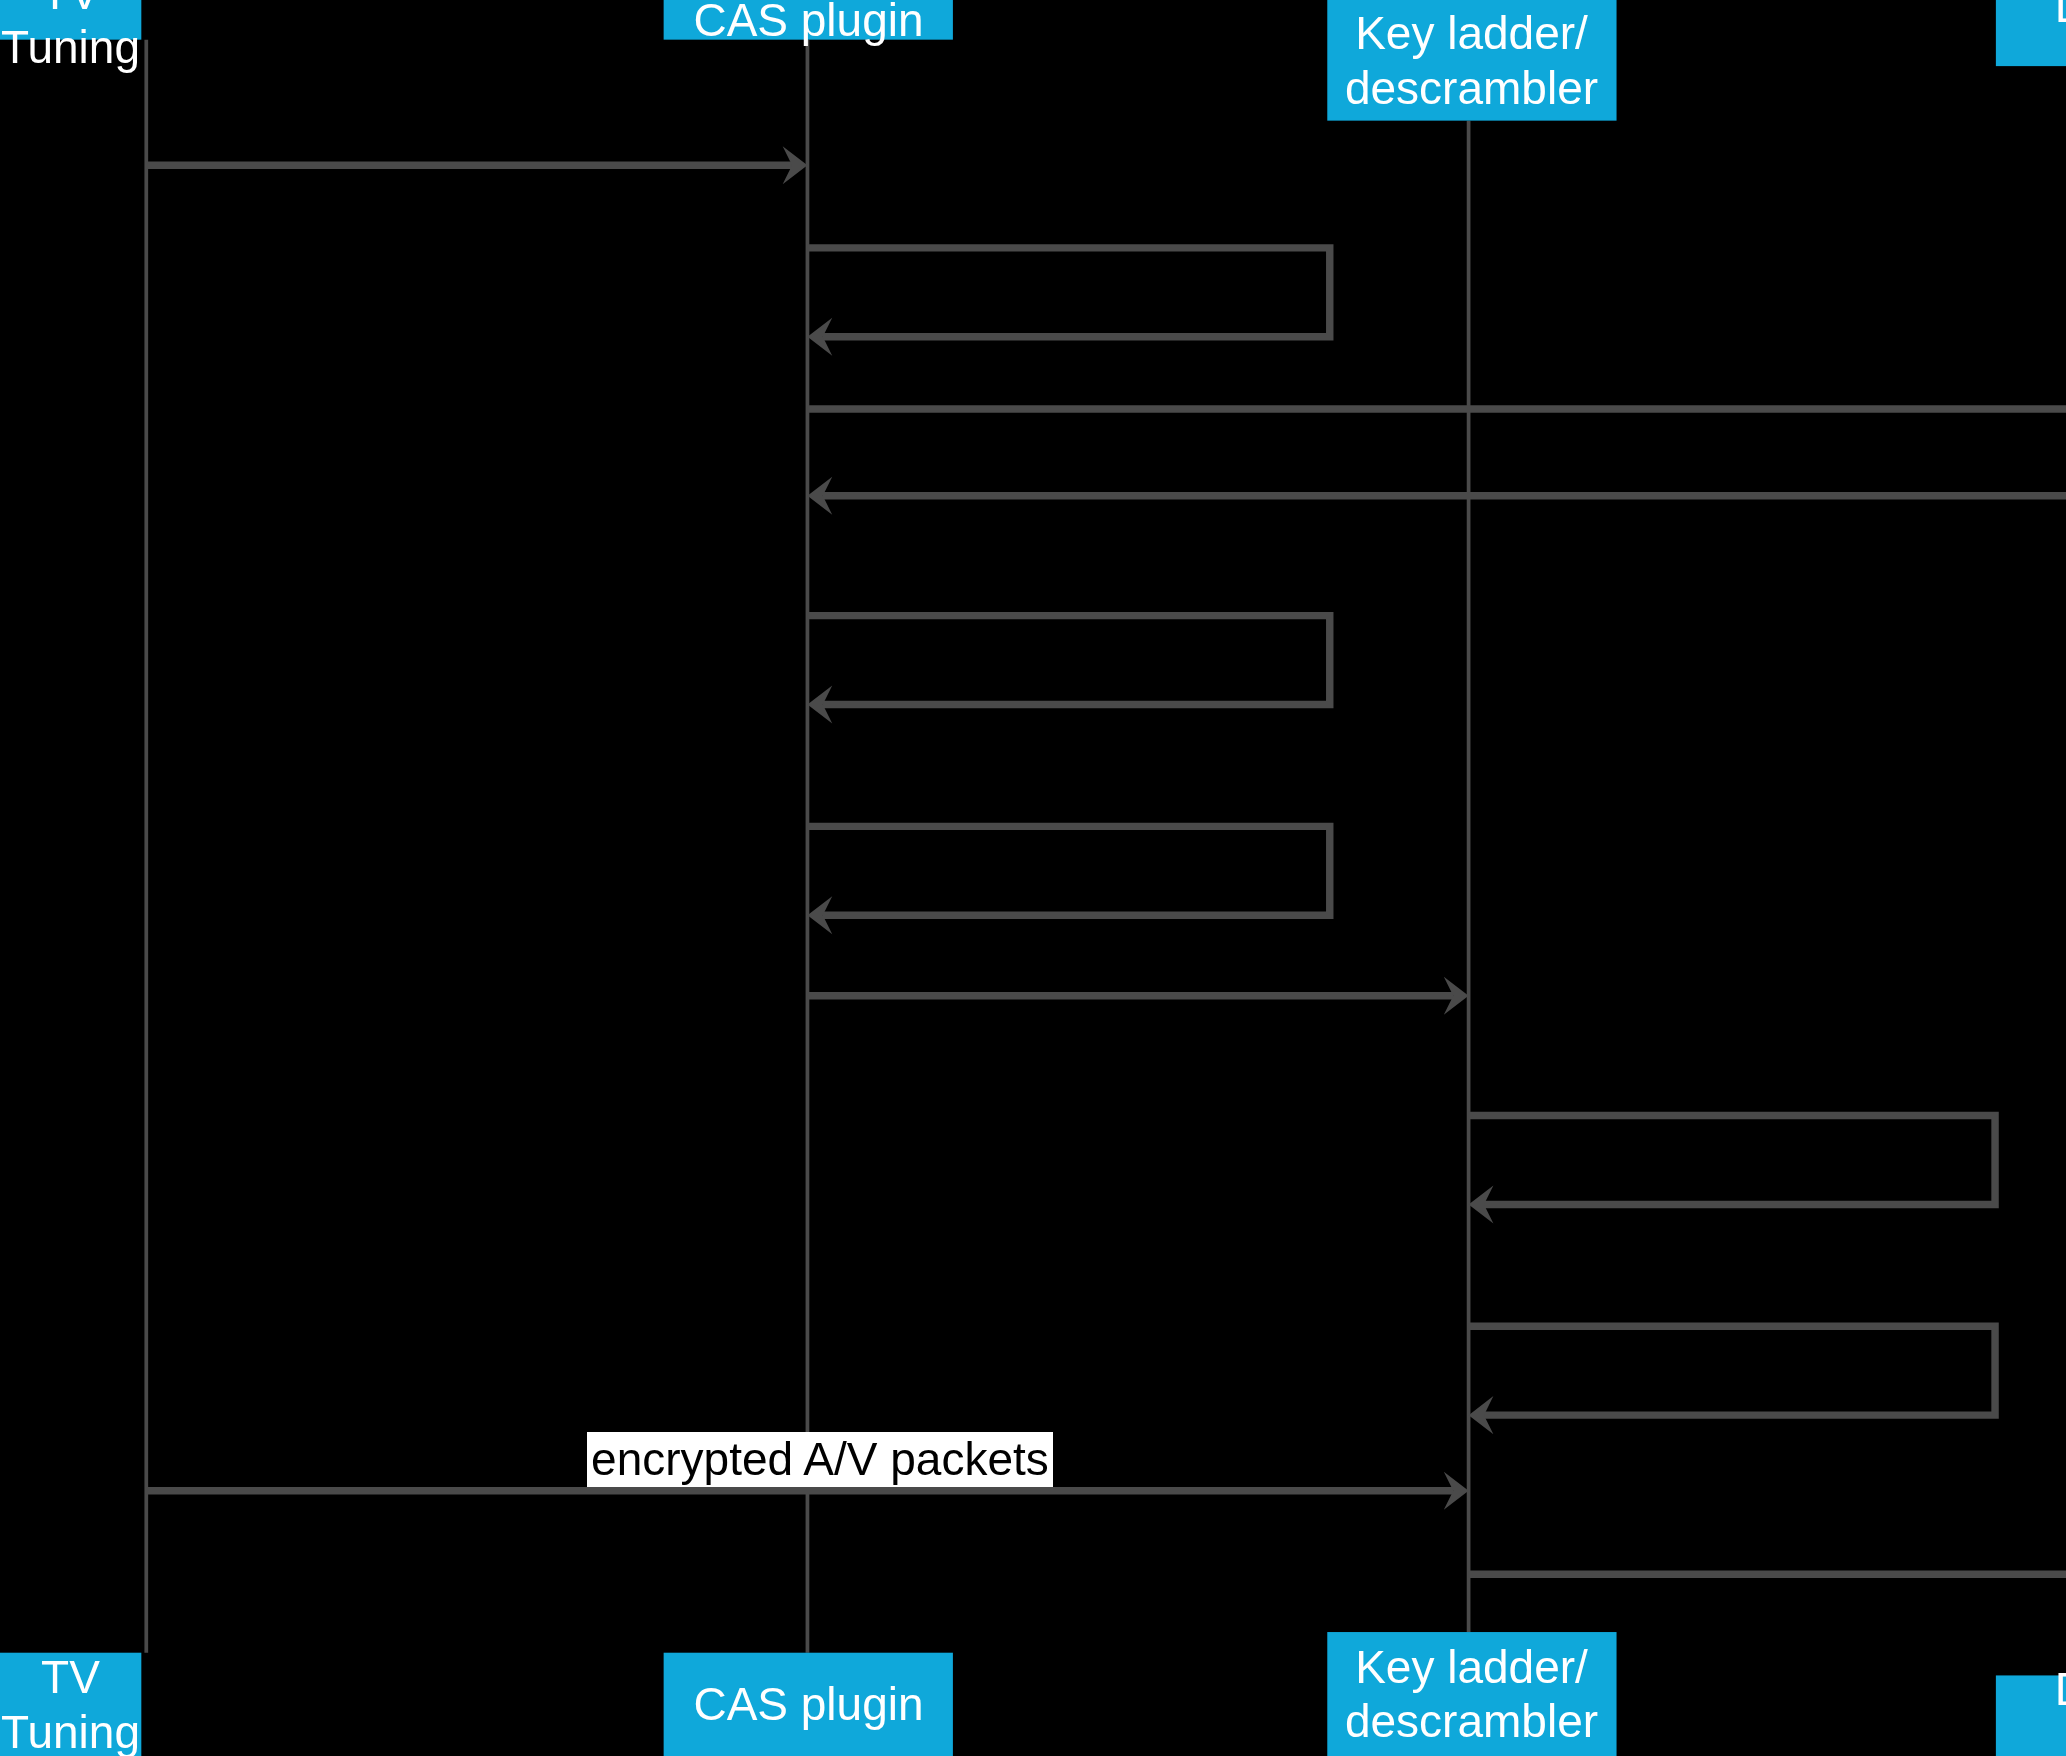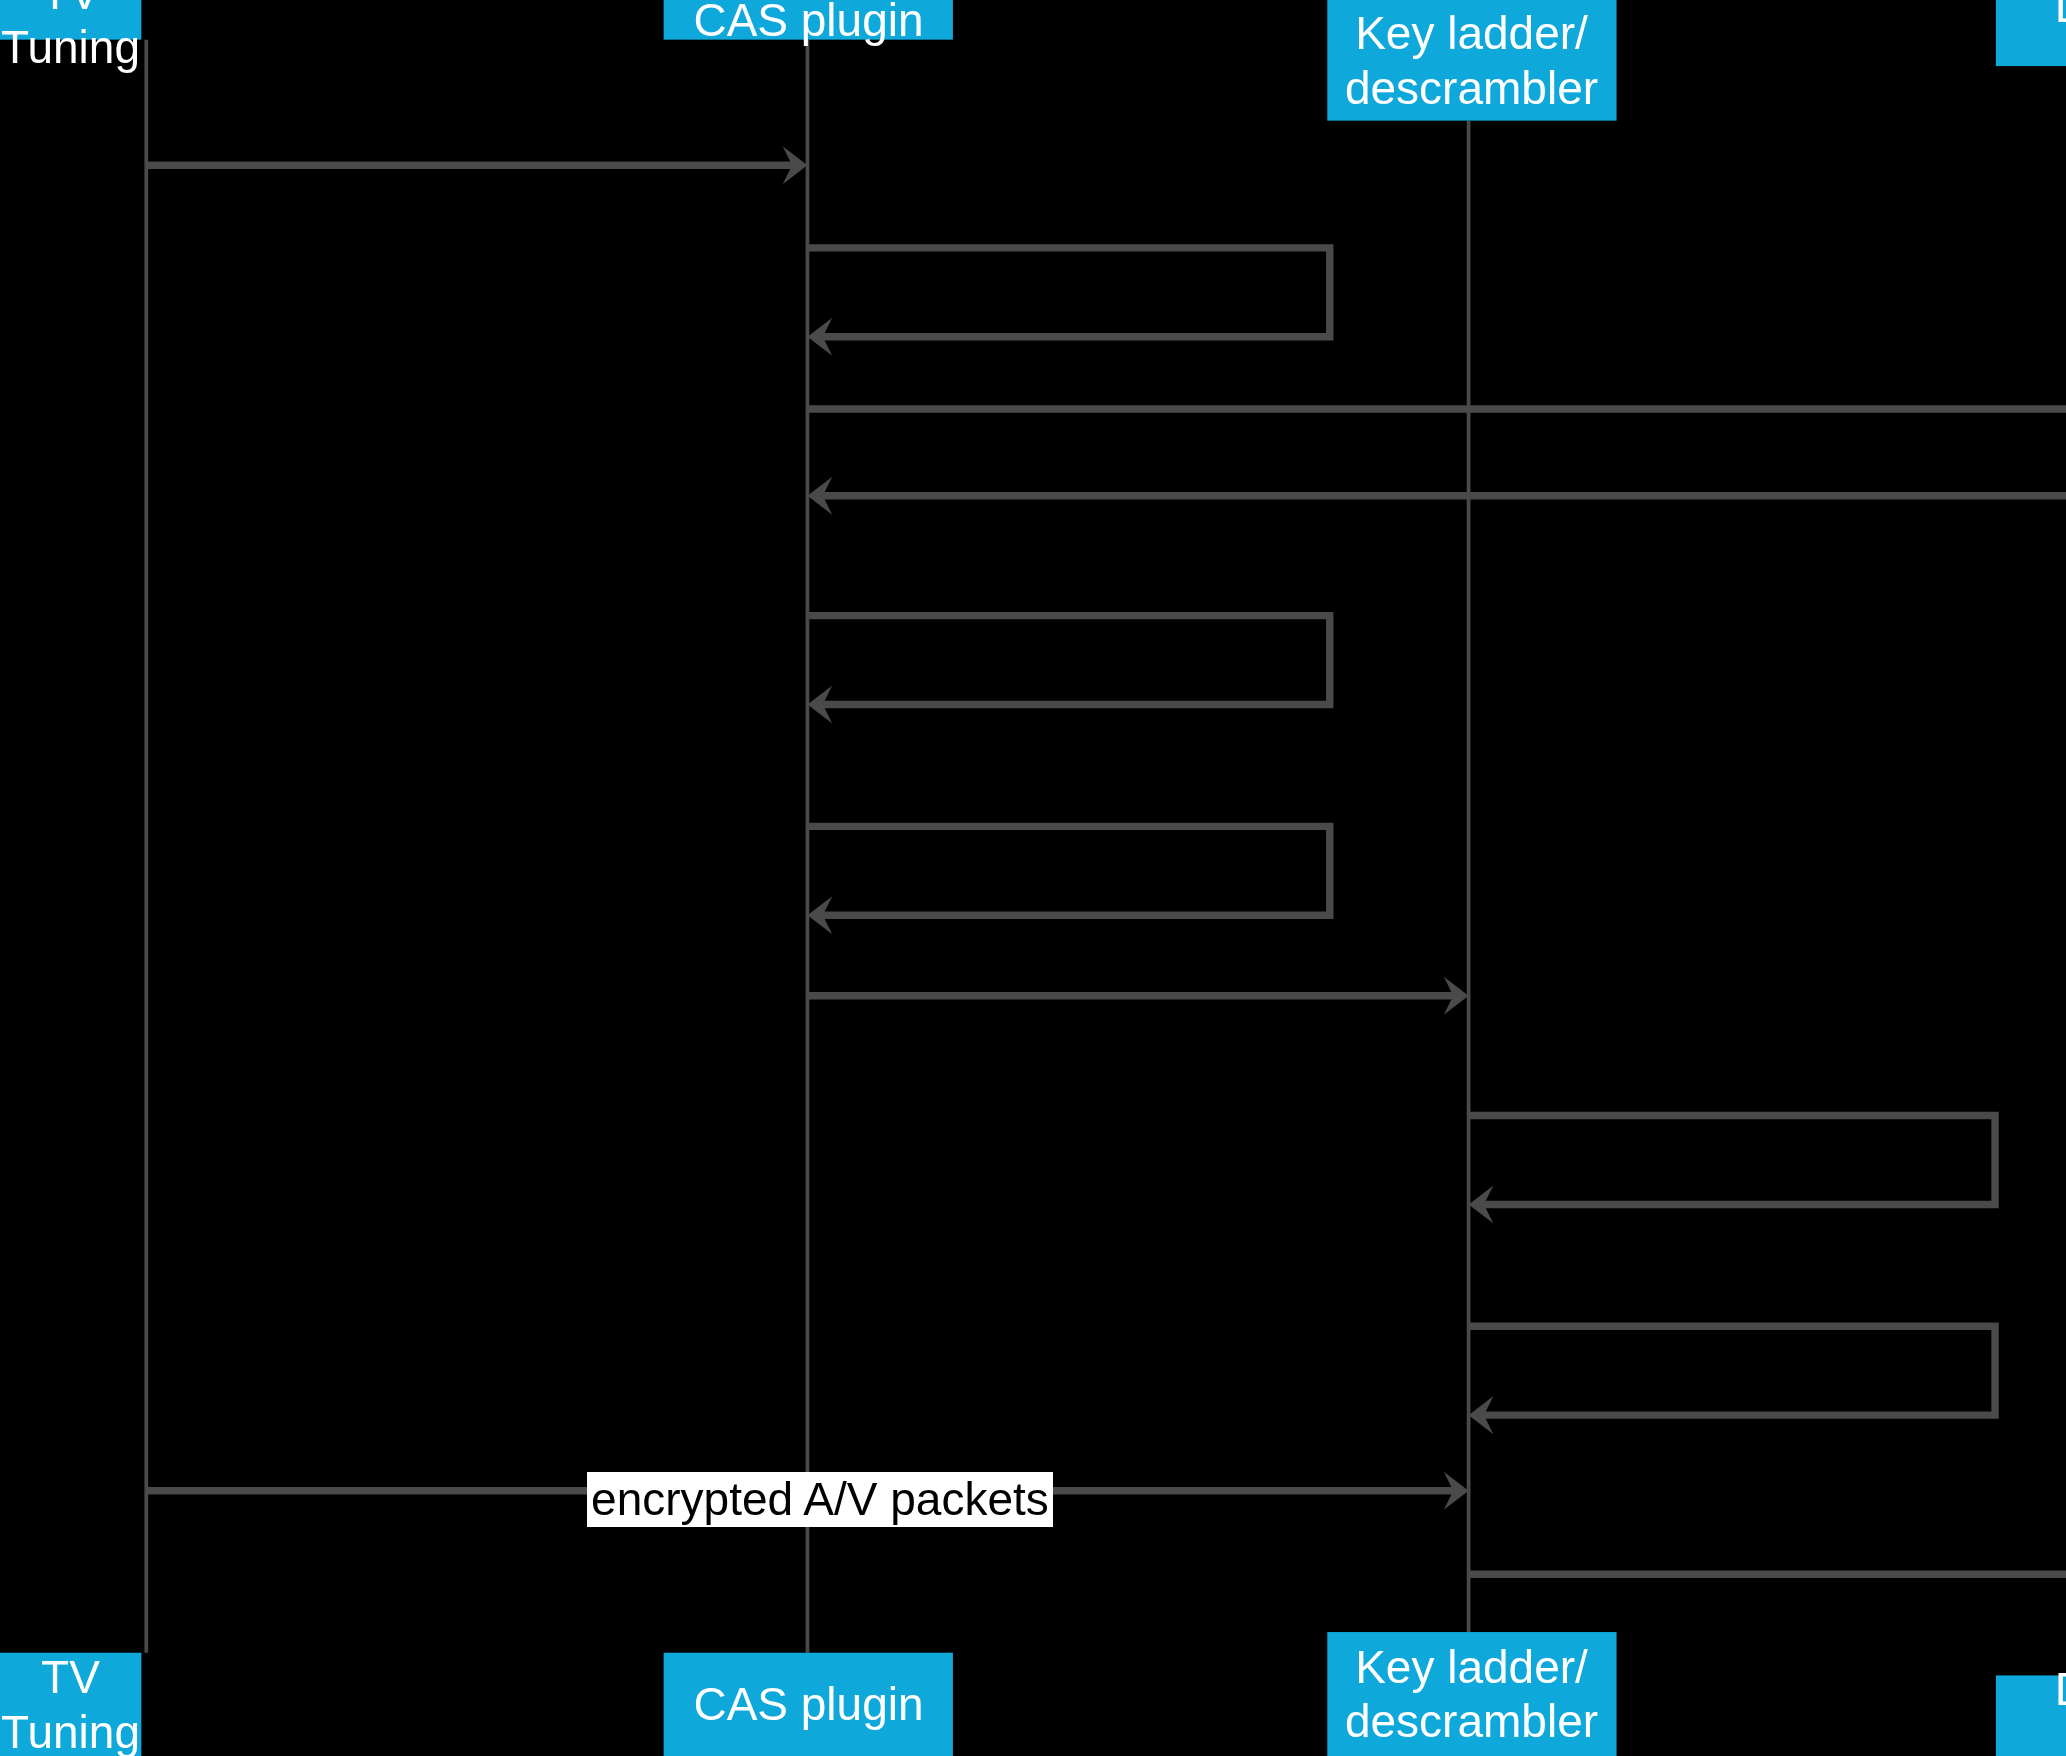--- a/index.html
+++ b/index.html
@@ -10,21 +10,20 @@
   .plabel{
     position:absolute;display:flex;align-items:center;justify-content:center;
     color:#fff;font-size:46px;line-height:1.18;text-align:center;
     box-sizing:border-box;padding:1.7px 4.1px;white-space:pre-line;
     pointer-events:none;
   }
   .msglabel{
     position:absolute;background:#fff;color:#000;font-size:46px;
     line-height:1.05;padding:2.5px 4.1px 4.1px 4.1px;box-sizing:border-box;
     white-space:nowrap;
-    margin-top:40px;
   }
 </style>
 </head>
 <body>
 
 <div id="stage">
   <svg id="svgroot" viewBox="0 0 6442 4250" preserveAspectRatio="none" xmlns="http://www.w3.org/2000/svg">
     <g id="lifelines">
         <line x1="354" y1="96" x2="354" y2="4000" stroke="#4a4a4a" stroke-width="9"></line>
         <line x1="1954" y1="96" x2="1954" y2="4000" stroke="#4a4a4a" stroke-width="9"></line>

